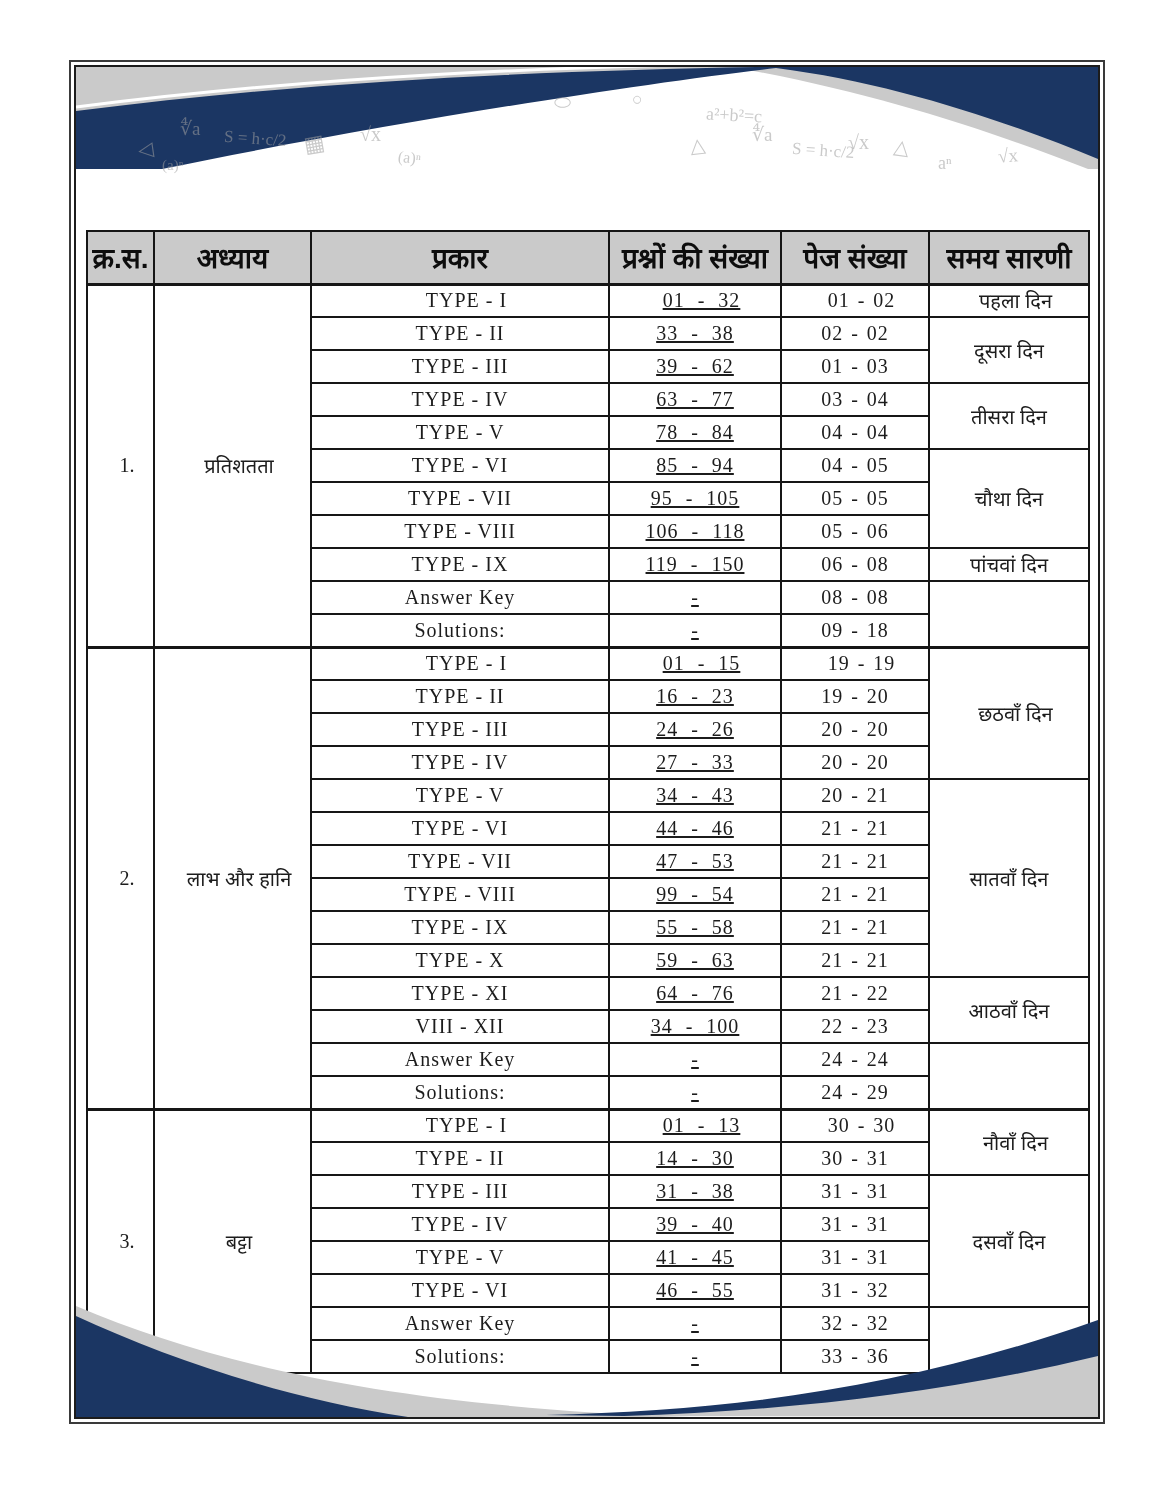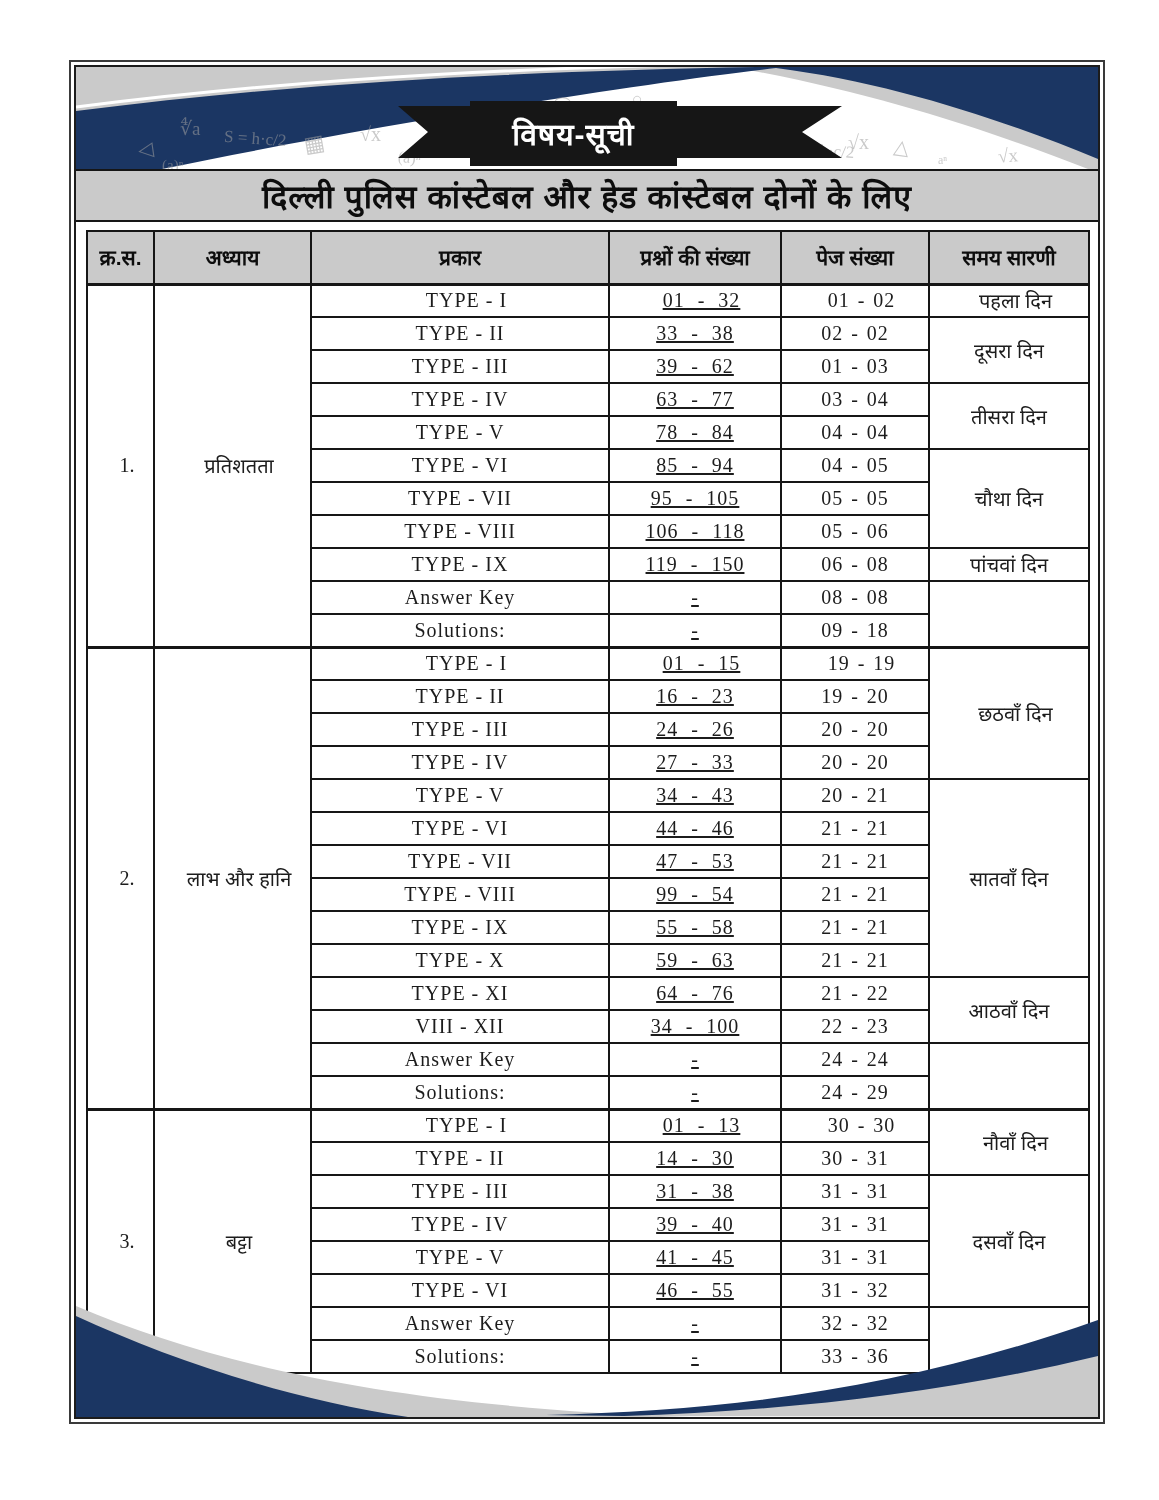--- a/index.html
+++ b/index.html
@@ -31,21 +31,21 @@
   .ribbon-label{position:absolute;left:72px;top:0;width:207px;height:65px;display:flex;align-items:center;justify-content:center;
     color:#ffffff;font-size:30px;font-weight:bold;letter-spacing:1px;}
 
   .title-bar{position:absolute;left:0;top:102px;width:100%;height:53px;background:var(--silver);
     border-top:2px solid var(--ink);border-bottom:2px solid var(--ink);
     display:flex;align-items:center;justify-content:center;z-index:4;}
   .title-bar span{font-size:32px;font-weight:bold;color:#0d0d0d;letter-spacing:1px;}
 
   table.toc{position:absolute;left:10px;top:163px;width:1002px;border-collapse:collapse;table-layout:fixed;z-index:5;background:transparent;}
   table.toc th,table.toc td{border:2px solid var(--ink);text-align:center;vertical-align:middle;padding:0;background:#fff;}
-  table.toc thead th{height:53px;background:var(--silver);font-size:21px;font-weight:bold;color:#0d0d0d;}
+  table.toc thead th{height:53px;background:var(--silver);font-size:28px;font-weight:bold;color:#0d0d0d;}
   table.toc td{height:33px;font-size:20px;color:#1c1c1c;}
   tr.section-start td{border-top:3px solid var(--ink);padding-left:13px;}
   td.c-type,td.c-q,td.c-p{font-family:"Liberation Serif","DejaVu Serif",serif;font-size:21px;letter-spacing:1px;}
   td.c-q{word-spacing:7px;text-decoration:underline;}
   td.c-p{word-spacing:2px;}
   td.c-sn{font-family:"Liberation Serif","DejaVu Serif",serif;font-size:21px;}
   td.c-ch,td.c-day{font-size:20px;}
 </style>
 </head>
 <body>
@@ -67,37 +67,28 @@
           <span class="doodle" style="left: 148px; top: 62px; font-size: 17px; transform: rotate(4deg);">S = h·c/2</span>
           <span class="doodle" style="left: 228px; top: 64px; font-size: 22px; transform: rotate(-10deg);">▦</span>
           <span class="doodle" style="left: 284px; top: 56px; font-size: 20px; transform: rotate(0deg);">√x</span>
           <span class="doodle" style="left: 322px; top: 82px; font-size: 16px; transform: rotate(6deg);">(a)ⁿ</span>
           <span class="doodle" style="left: 630px; top: 38px; font-size: 18px; transform: rotate(3deg);">a²+b²=c</span>
           <span class="doodle" style="left: 614px; top: 66px; font-size: 20px; transform: rotate(-6deg);">△</span>
           <span class="doodle" style="left: 676px; top: 56px; font-size: 19px; transform: rotate(0deg);">∜a</span>
           <span class="doodle" style="left: 716px; top: 74px; font-size: 17px; transform: rotate(4deg);">S = h·c/2</span>
           <span class="doodle" style="left: 772px; top: 64px; font-size: 20px; transform: rotate(0deg);">√x</span>
           <span class="doodle" style="left: 818px; top: 68px; font-size: 20px; transform: rotate(8deg);">△</span>
-          <span class="doodle" style="left: 862px; top: 86px; font-size: 12px; transform: rotate(0deg);">aⁿ</span>
+          <span class="doodle" style="left: 862px; top: 86px; font-size: 18px; transform: rotate(0deg);">aⁿ</span>
           <span class="doodle" style="left: 478px; top: 24px; font-size: 20px; transform: rotate(0deg);">⬭</span>
           <span class="doodle" style="left: 556px; top: 22px; font-size: 18px; transform: rotate(0deg);">○</span>
           <span class="doodle" style="left: 86px; top: 90px; font-size: 15px; transform: rotate(0deg);">(a)ⁿ</span>
           <span class="doodle" style="left: 922px; top: 78px; font-size: 19px; transform: rotate(-5deg);">√x</span>
         </div>
 
-      <div class="ribbon">
-        <svg viewBox="0 0 444 65">
-          <polygon fill="var(--ink)" points="0,5 72,5 72,0 279,0 279,5 444,5 404,31 444,57 279,57 279,65 72,65 72,57 0,57 30,31"></polygon>
-        </svg>
-        <div class="ribbon-label">विषय-सूची</div>
-      </div>
-
-      <div class="title-bar">
-        <span>दिल्ली पुलिस कांस्टेबल और हेड कांस्टेबल दोनों के लिए</span>
-      </div>
+
 
       <table class="toc">
         <colgroup>
           <col style="width:67px">
             <col style="width:157px">
             <col style="width:298px">
           <col style="width:172px">
             <col style="width:148px">
             <col style="width:160px">
         </colgroup>

